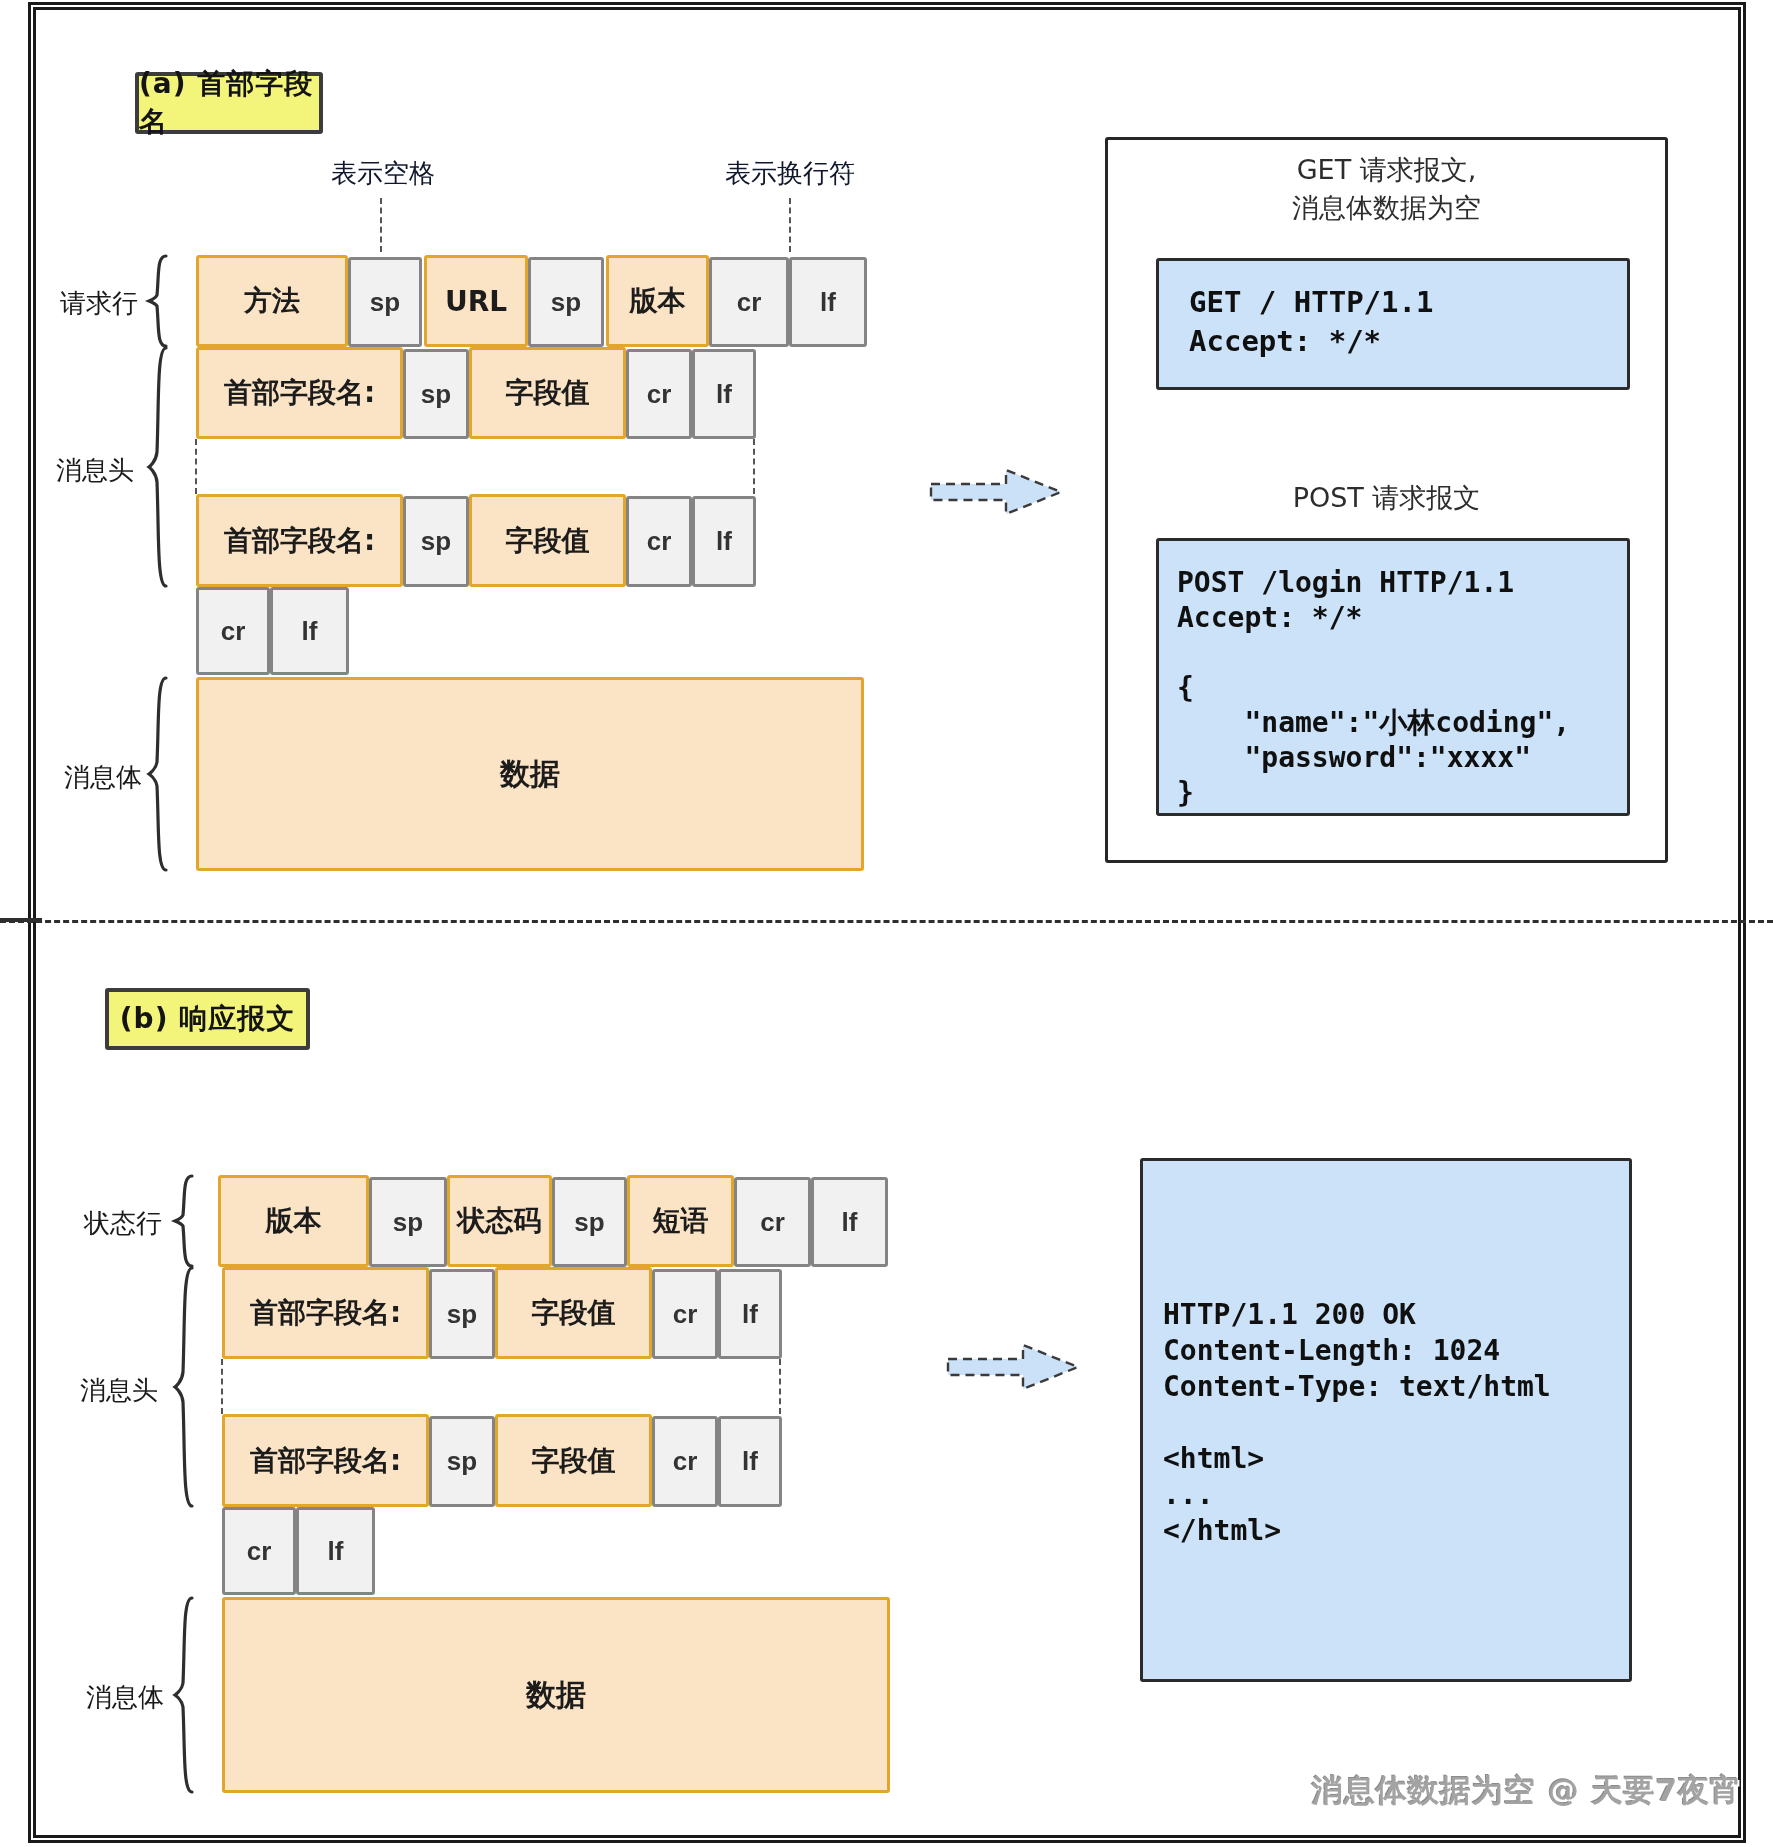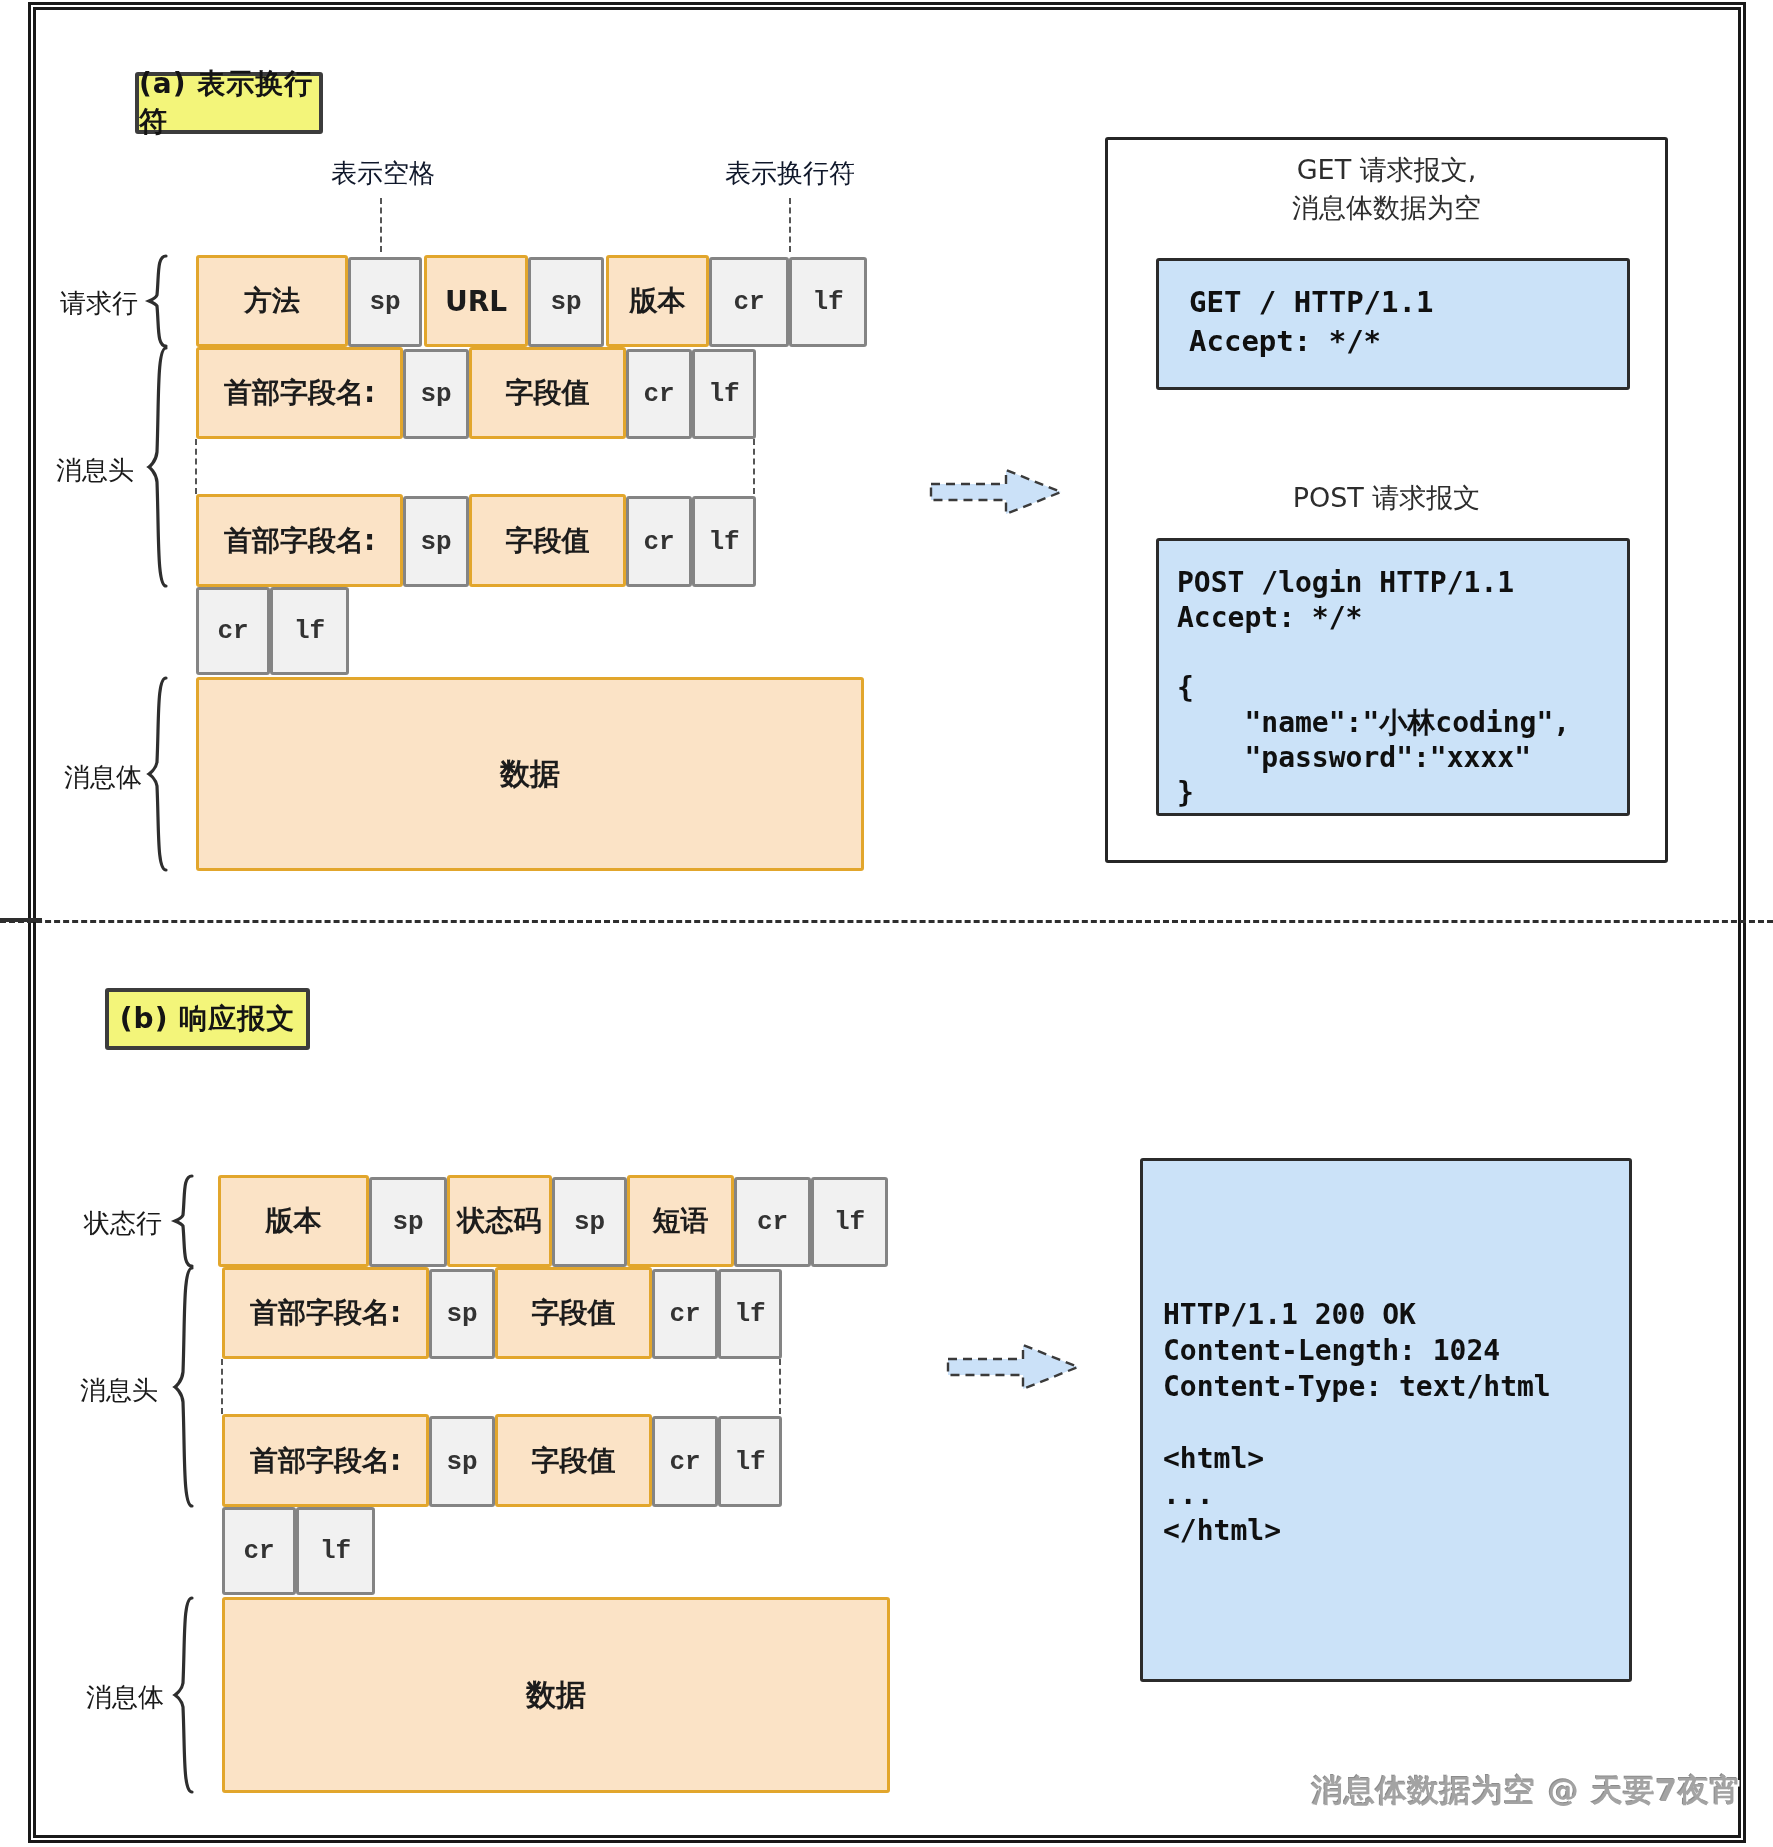--- a/index.html
+++ b/index.html
@@ -11,21 +11,21 @@
 
   .tag{position:absolute;display:flex;align-items:center;justify-content:center;
        background:#F3F57A;border:4px solid #3c3c3c;border-radius:3px;box-sizing:border-box;
        font-weight:bold;font-size:28px;color:#141414;letter-spacing:1px;}
 
   .cell{position:absolute;display:flex;align-items:center;justify-content:center;
         box-sizing:border-box;border-radius:3px;}
   .oc{background:#FBE3C6;border:3px solid #E2A62C;}
   .gc{background:#F1F1F1;border:3px solid #848484;}
   .zh{font-weight:bold;font-size:28px;color:#1c1c1c;font-family:"DejaVu Sans",sans-serif;}
-  .lt{font-weight:bold;font-size:26px;color:#333;font-family:Liberation Mono, monospace;}
+  .lt{font-weight:bold;font-size:26px;color:#333;font-family:Liberation Sans, sans-serif;}
 
   .side-label{position:absolute;width:104px;text-align:right;font-size:26px;color:#1a1a1a;}
   .note{position:absolute;width:220px;text-align:center;font-size:26px;color:#0f172a;}
   .dashv{position:absolute;width:0;border-left:2px dashed #555;}
 
   .brace{position:absolute;}
   .brace path{stroke:#2e2e2e;fill:none;stroke-width:3.2;stroke-linecap:round;}
 
   .panel-frame{position:absolute;border:3px solid #262626;border-radius:3px;box-sizing:border-box;}
   .panel-title{position:absolute;text-align:center;font-size:27px;color:#2d2d2d;}
@@ -41,21 +41,21 @@
   .watermark{position:absolute;right:31px;top:1770px;font-size:31px;font-weight:bold;color:#a3a3a3;
              text-shadow:2px 2px 0 #ffffff,-1px -1px 0 #8b8b8b;letter-spacing:1px;}
 </style>
 </head>
 <body>
 
 <div class="canvas">
 
   <div class="pageframe"></div>
 
-  <div class="tag" style="left:135px;top:72px;width:188px;height:62px;">(a) 表示换行符</div>
+  <div class="tag" style="left:135px;top:72px;width:188px;height:62px;">(a) 首部字段名</div>
 
   <div class="note" style="left:273px;top:156px;">表示空格</div>
   <div class="dashv" style="left:380px;top:198px;height:54px;"></div>
 
   <div class="note" style="left:680px;top:156px;">表示换行符</div>
   <div class="dashv" style="left:789px;top:198px;height:54px;"></div>
 
   <div class="side-label" style="left:34px;top:286px;">请求行</div>
   <svg class="brace" style="left:144px;top:253px;" width="26" height="96">
     <path d="M22 3 C13 3 15 21 13 42 C12 45 5 48 5 48 C5 48 12 51 13 53 C15 75 13 93 22 93"></path>

